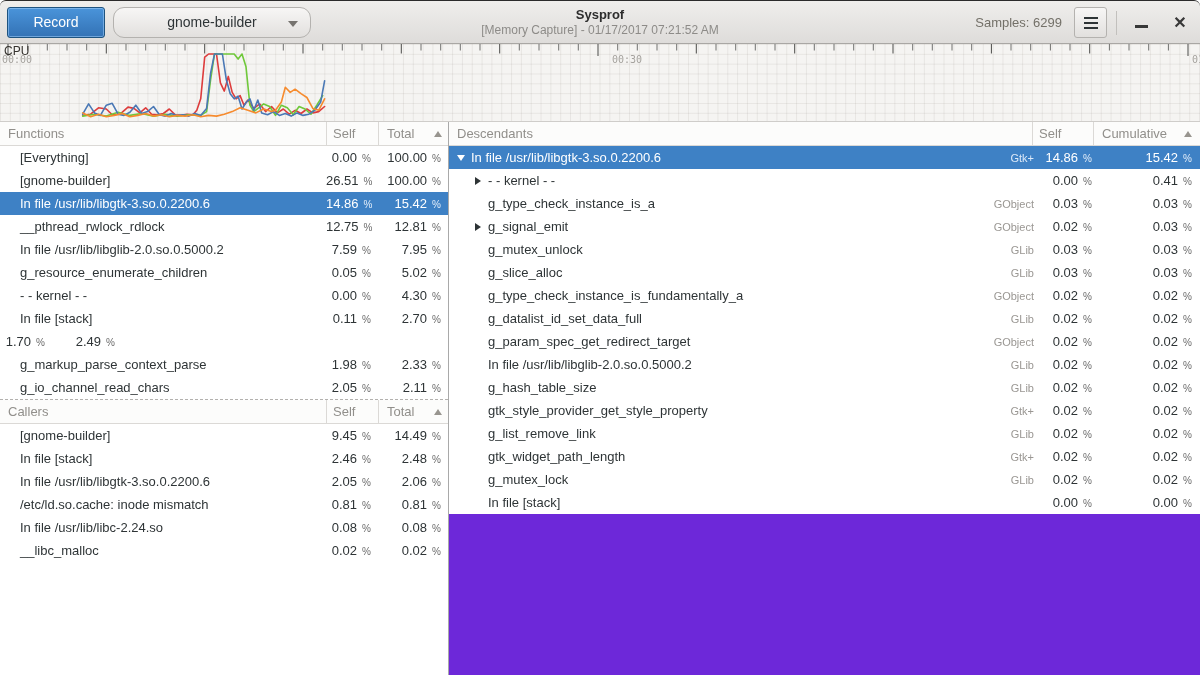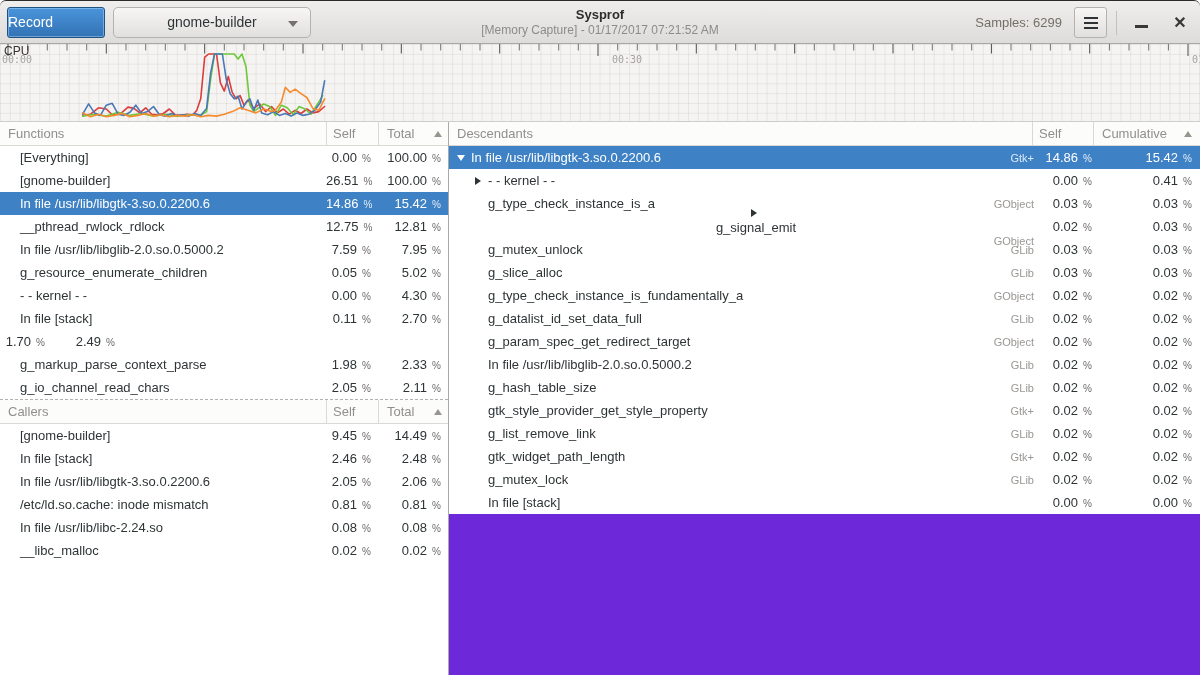--- a/index.html
+++ b/index.html
@@ -7,25 +7,25 @@
               font-family:"Liberation Sans", sans-serif; background:#ffffff; }
   .window { width:1200px; height:675px; display:flex; flex-direction:column; position:relative; }
 
   
   .headerbar { height:44px; flex:none; position:relative;
                background:linear-gradient(#efeeec,#dedcda);
                border-top:1px solid #2b2b2b; border-bottom:1px solid #a9a7a4;
                border-radius:6px 6px 0 0; }
   .btn-record { position:absolute; left:7px; top:6px; width:98px; height:31px;
                 background:linear-gradient(#4a94da,#3372b5); border:1px solid #1e537f;
-                border-radius:3px; color:#ffffff; font-size:14px; line-height:29px;
+                border-radius:3px; color:#ffffff; font-size:14px; text-align:center; line-height:29px;
                 box-shadow: inset 0 0 0 1px rgba(160,205,250,.55); cursor:pointer; }
   .btn-target { position:absolute; left:113px; top:6px; width:198px; height:31px;
                 background:linear-gradient(#f7f6f5,#e2e0de); border:1px solid #b4b2af;
-                border-radius:5px; color:#2e3436; font-size:14px; text-align:center; line-height:29px; cursor:pointer; }
+                border-radius:11px; color:#2e3436; font-size:14px; text-align:center; line-height:29px; cursor:pointer; }
   .btn-target .caret { position:absolute; right:12px; top:13px; width:0; height:0;
                 border-left:5px solid transparent; border-right:5px solid transparent;
                 border-top:6px solid #76736f; }
   .titlebox { position:absolute; left:0; right:0; top:5px; text-align:center; pointer-events:none; }
   .title { font-size:13px; font-weight:bold; color:#2d2d2d; line-height:17px; }
   .subtitle { font-size:12px; color:#8d8b88; line-height:15px; }
   .samples { position:absolute; right:138px; top:14px; font-size:13px; color:#737068; }
   .btn-menu { position:absolute; right:93px; top:6px; width:33px; height:31px;
               background:linear-gradient(#f7f6f5,#e2e0de); border:1px solid #b4b2af;
               border-radius:3px; cursor:pointer; }
@@ -346,21 +346,21 @@
           <div class="row">
             <div class="cell name" style="padding-left: 23px;">
               <div class="exp none"></div>
               <span>g_type_check_instance_is_a</span>
               <div class="tag">GObject</div>
             </div>
             <div class="cell num rw-self"><span>0.03</span><span class="pct"> %</span></div>
             <div class="cell num rw-cum"><span>0.03</span><span class="pct"> %</span></div>
           </div>
           <div class="row">
-            <div class="cell name" style="padding-left: 23px; flex-direction: column;">
+            <div class="cell name" style="padding-left: 23px;">
               <div class="exp collapsed"></div>
               <span>g_signal_emit</span>
               <div class="tag">GObject</div>
             </div>
             <div class="cell num rw-self"><span>0.02</span><span class="pct"> %</span></div>
             <div class="cell num rw-cum"><span>0.03</span><span class="pct"> %</span></div>
           </div>
           <div class="row">
             <div class="cell name" style="padding-left: 23px;">
               <div class="exp none"></div>

